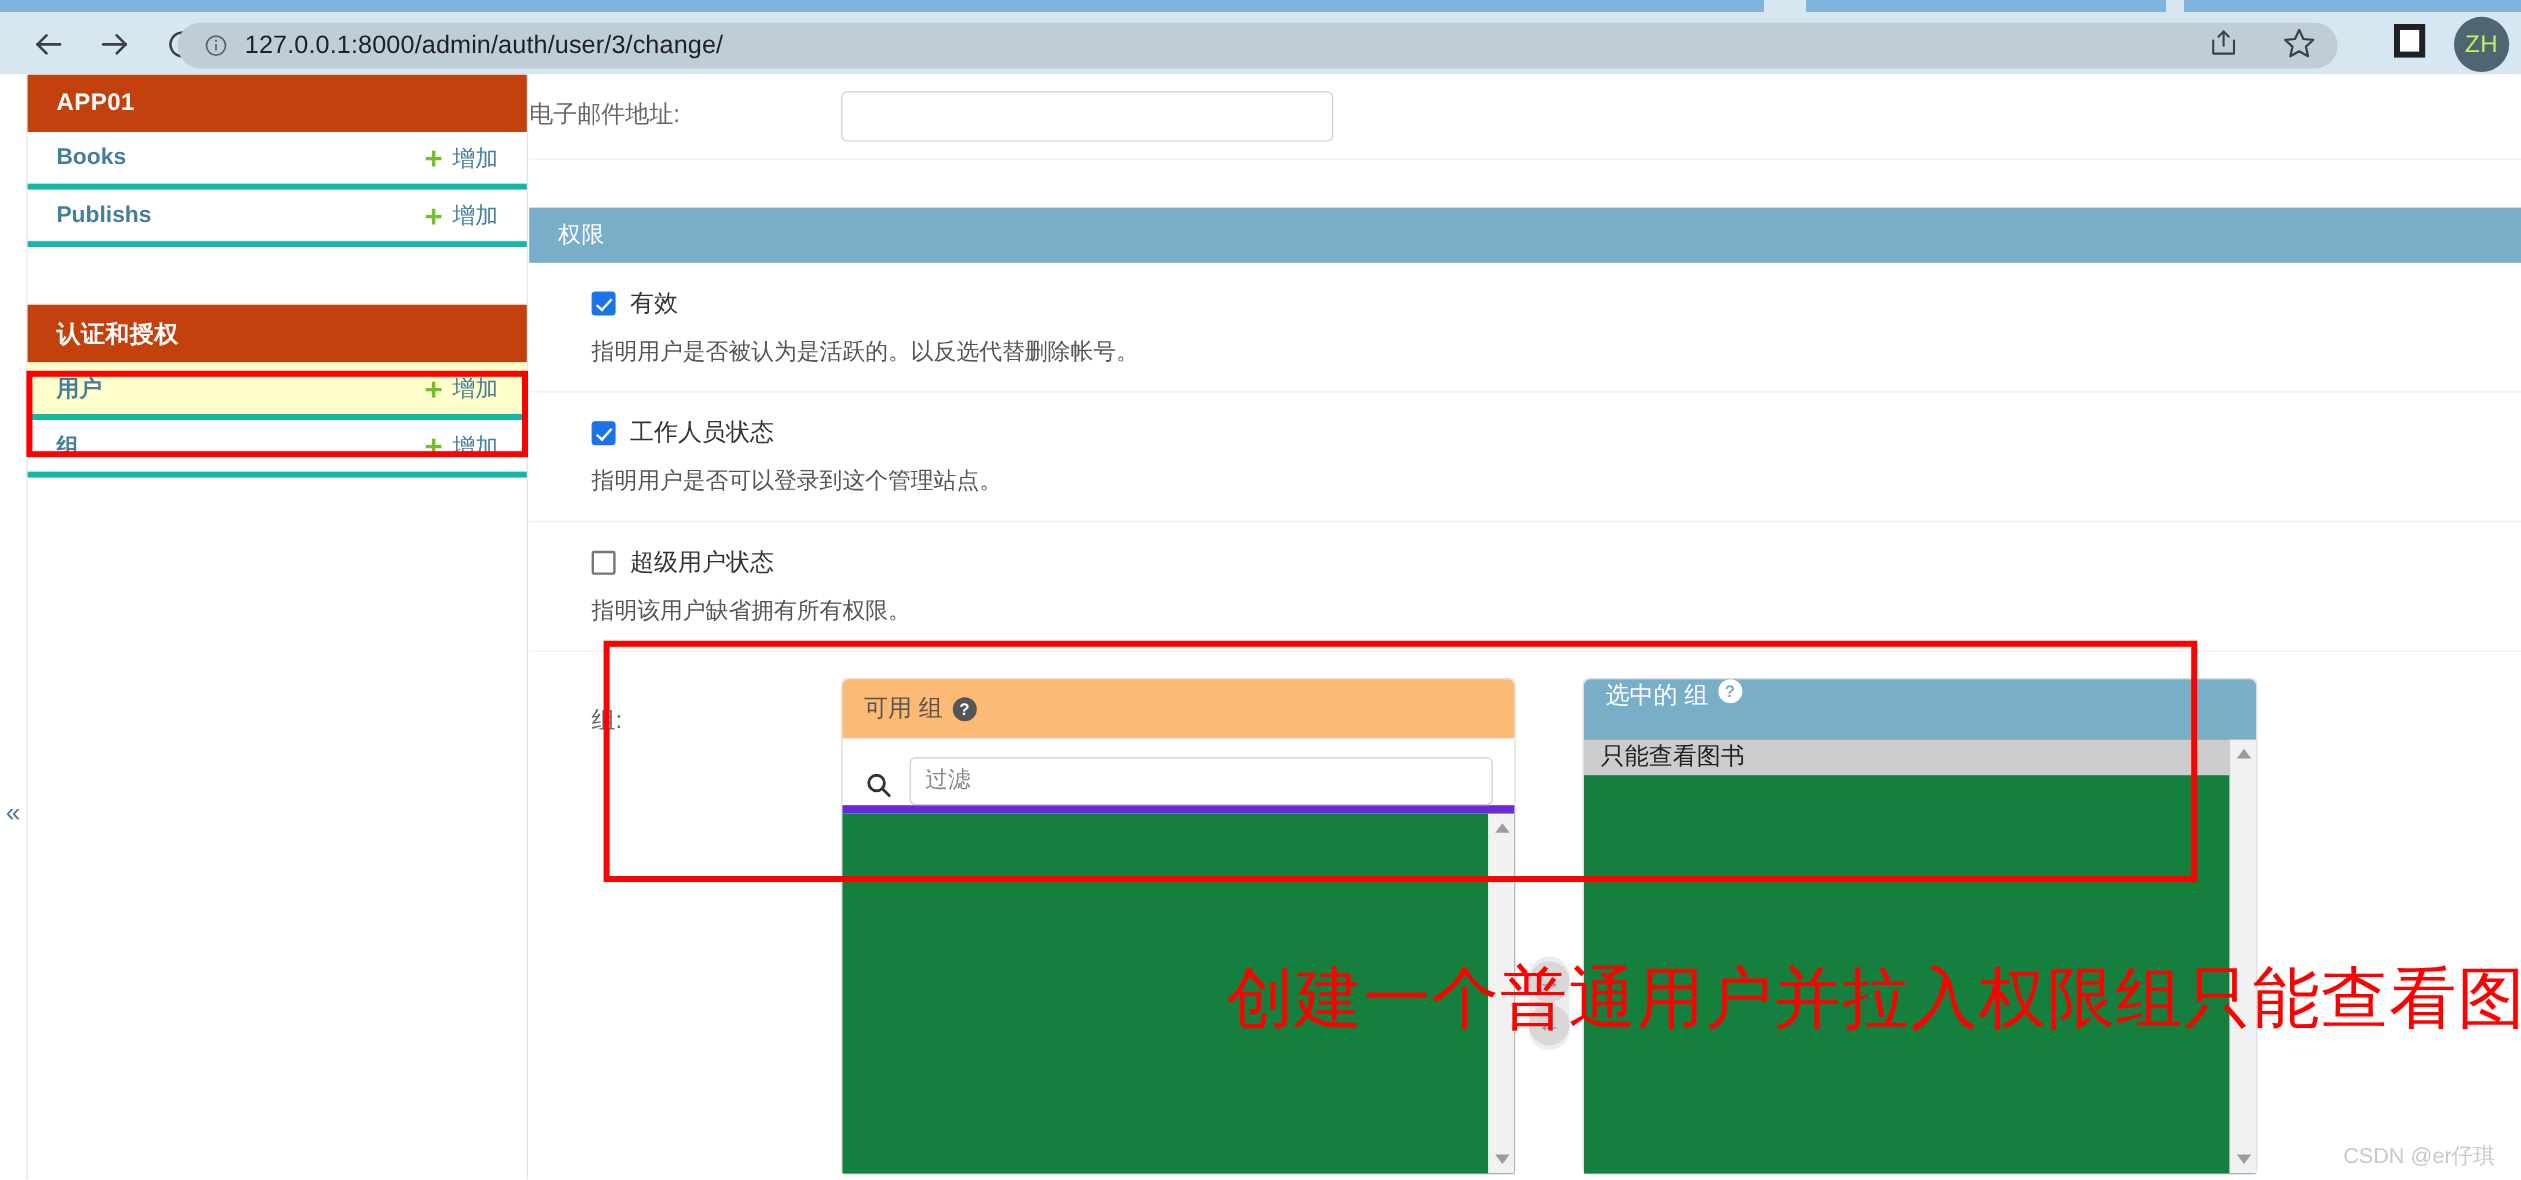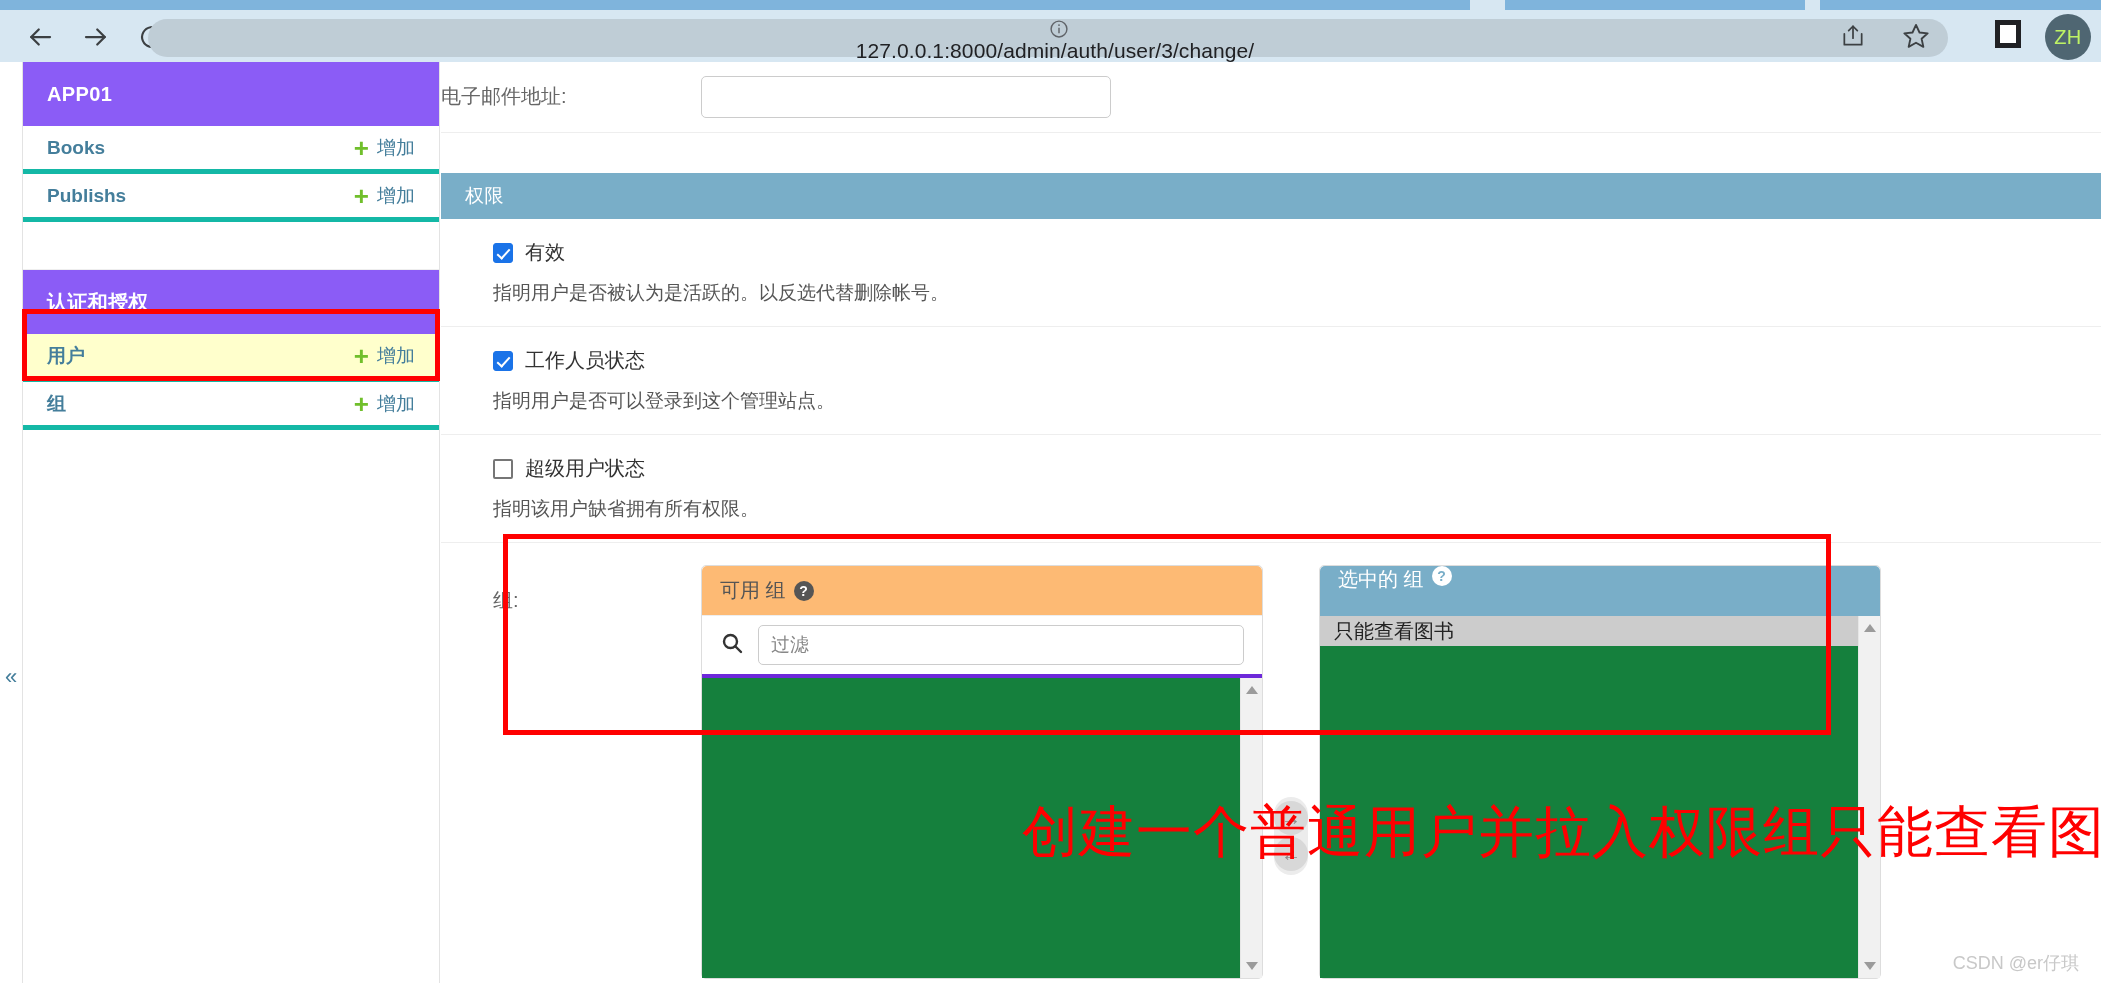--- a/index.html
+++ b/index.html
@@ -35,21 +35,21 @@
     width: 56px; height: 46px; display: flex; align-items: center;
     justify-content: center; color: #3c4043; cursor: pointer;
   }
   #nav-back { margin-left: 12px; }
   .nav-btn svg { display: block; }
 
   .omnibox {
     position: absolute; left: 148px; top: 19px;
     width: 1800px; height: 38px;
     background: #bfcdd6; border-radius: 19px;
-    display: flex; align-items: center; flex-direction: column;
+    display: flex; align-items: center;
   }
   .omnibox .info-icon {
     width: 20px; height: 20px; margin-left: 22px; flex: 0 0 auto;
     color: #5f6368;
   }
   .omnibox .url-text {
     margin-left: 14px; font-size: 21px; color: #202124;
     white-space: nowrap; letter-spacing: .1px;
   }
   .omnibox .right-icons {
@@ -80,21 +80,21 @@
 
   
   #sidebar {
     position: absolute; left: 22px; top: 0;
     width: 418px; height: 921px;
     background: #fff;
     border-right: 1px solid #e3e3e3;
     border-left: 1px solid #e3e3e3;
   }
   .module-head {
-    height: 64px; background: #8b5cf6; color: #fff;
+    height: 48px; background: #c2410c; color: #fff;
     font-size: 20px; font-weight: 700; display: flex;
     align-items: center; padding-left: 24px; letter-spacing: .4px;
   }
   .model-row {
     height: 48px; border-bottom: 5px solid #14b8a6;
     display: flex; align-items: center; justify-content: space-between;
     padding: 0 24px;
   }
   .model-row .model-link {
     font-size: 19px; color: #447e9b; font-weight: 700; cursor: pointer;
@@ -184,22 +184,22 @@
     font-size: 20px; gap: 8px; border-radius: 5px 5px 0 0;
   }
   .help-badge {
     width: 20px; height: 20px; border-radius: 50%;
     background: #555; color: #fff; font-size: 14px; font-weight: 700;
     display: inline-flex; align-items: center; justify-content: center;
     flex: 0 0 auto; cursor: pointer;
   }
   .sel-head-chosen .help-badge { background: #fff; color: #79aec8; }
   .filter-bar {
-    height: 62px; display: flex; align-items: center;
-    gap: 14px; padding: 0 18px; border-bottom: 4px solid #6d28d9;
+    height: 62px; display: flex; align-items: flex-end;
+    gap: 14px; padding: 0 18px; border-bottom: 7px solid #6d28d9;
   }
   .filter-input {
     flex: 1; height: 40px; border: 1px solid #ccc; border-radius: 5px;
     padding: 0 12px; font-size: 19px; color: #333;
     font-family: "Liberation Sans", sans-serif; background: #fff;
   }
   .filter-input::placeholder { color: #888; }
   .option-list {
     height: 300px; position: relative; overflow: hidden; background: #15803d;
   }

